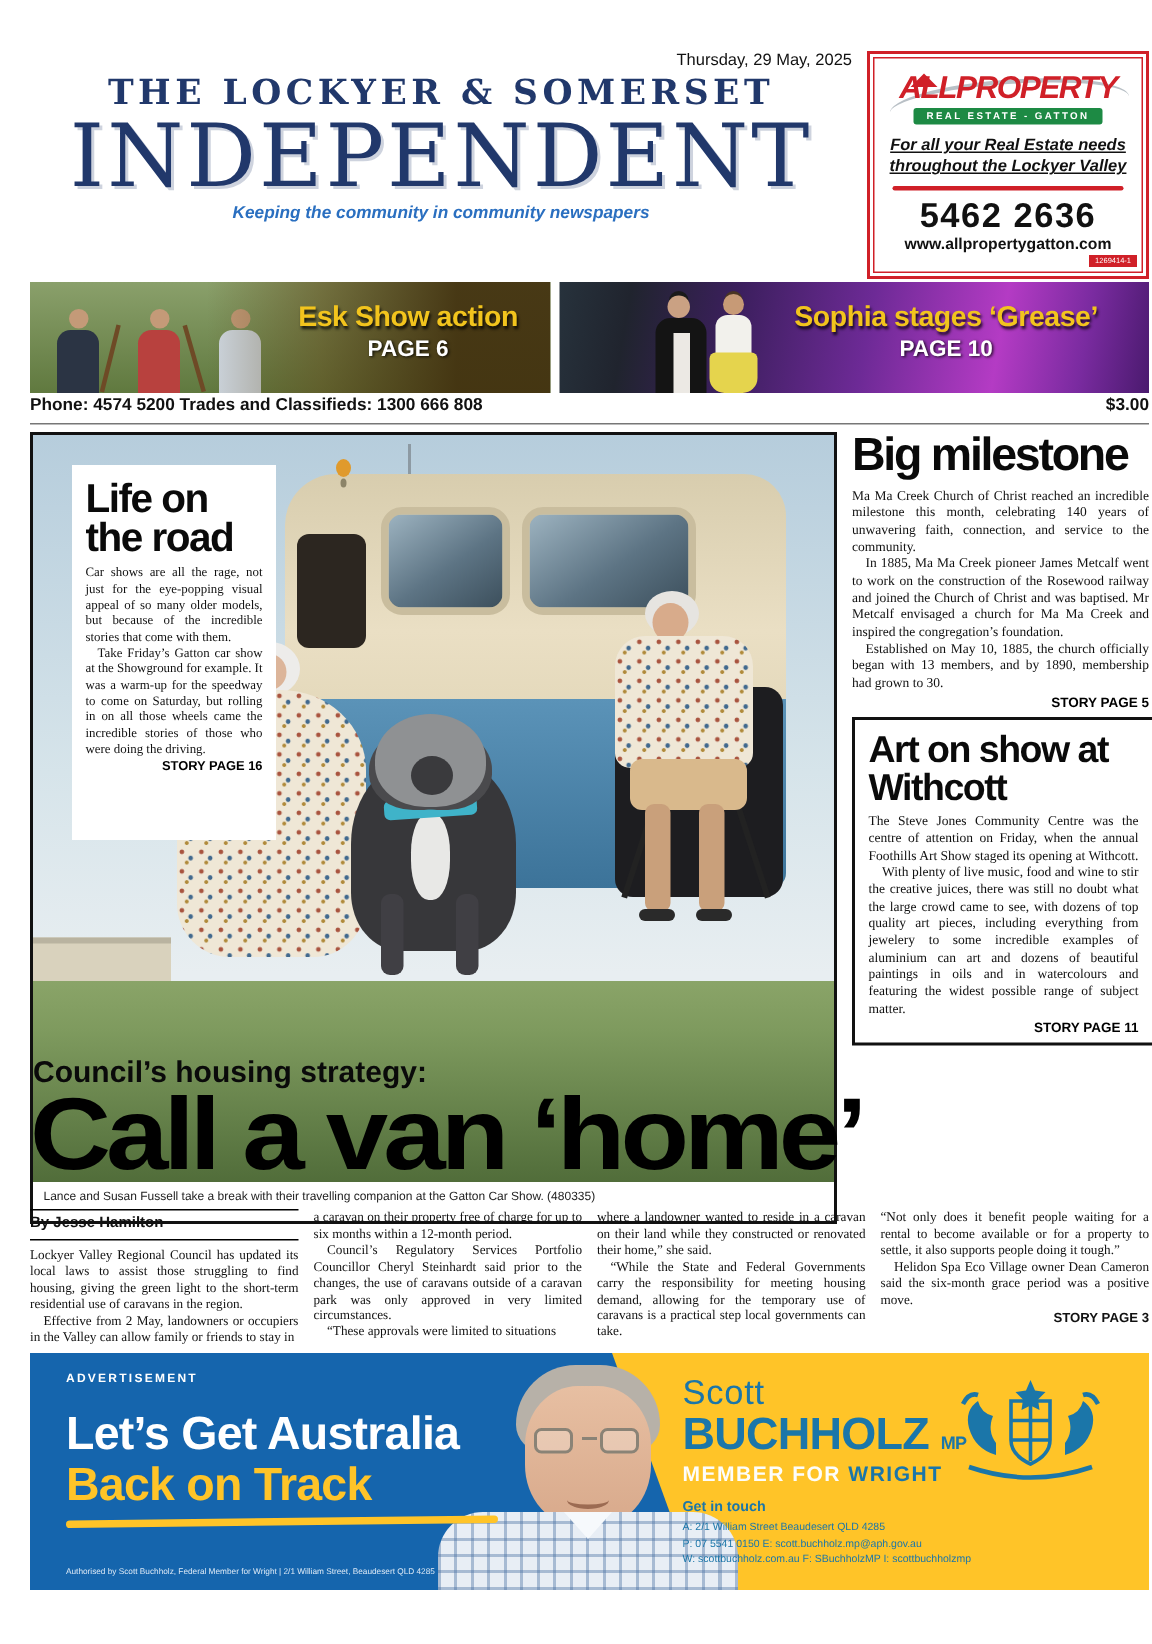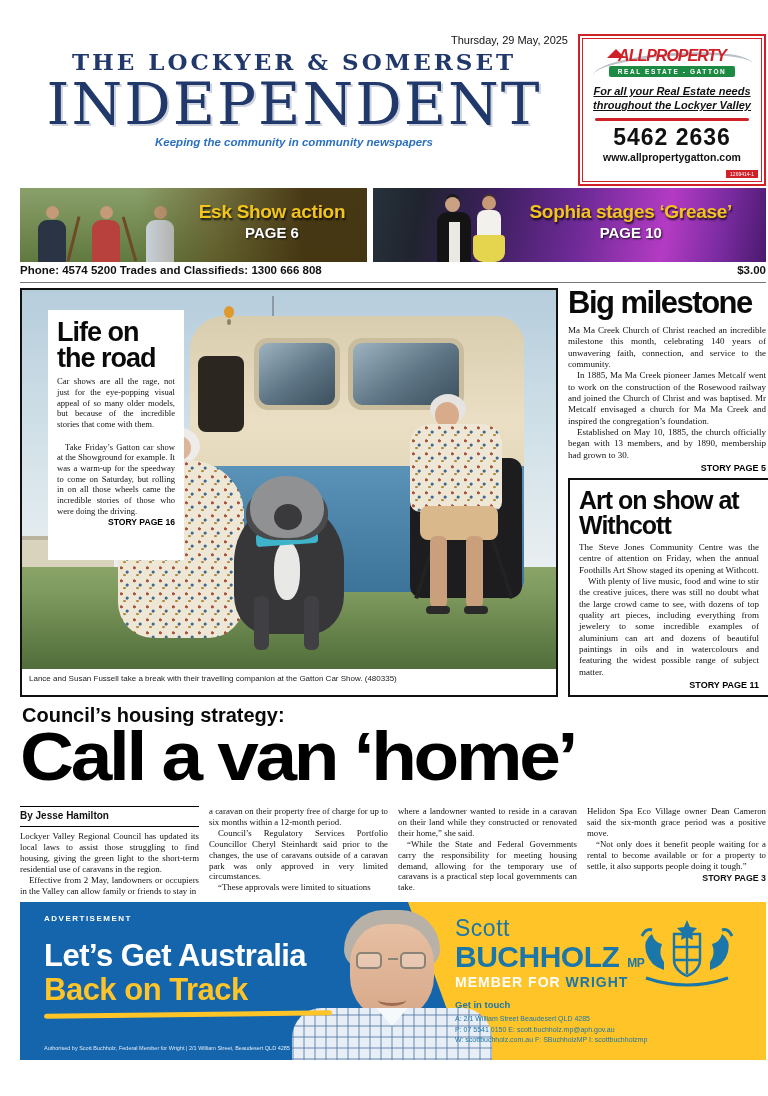--- a/index.html
+++ b/index.html
@@ -9,21 +9,21 @@
   .date { position:absolute; left:20px; top:34px; width:548px; text-align:right; font-size:11px; color:#111; }
   .masthead { position:absolute; left:20px; top:48px; width:548px; text-align:center; color:#21386b; }
   .mast-top { font-family:"DejaVu Serif", serif; font-weight:bold; font-size:23px; letter-spacing:3px; }
   .mast-main { font-family:"DejaVu Serif", serif; font-weight:normal; font-size:58px; letter-spacing:2px; line-height:1.0; text-shadow:2px 2px 0 rgba(33,56,107,.22); }
   .mast-tag { color:#2a6fc0; font-style:italic; font-weight:bold; font-size:11.5px; margin-top:3px; }
 
   
   .prop-ad { position:absolute; left:578px; top:34px; width:188px; height:152px; border:2px solid #d02028; padding:2px; background:#fff; }
   .prop-inner { border:1px solid #d02028; width:100%; height:100%; text-align:center; position:relative; overflow:hidden; }
   .prop-swoosh { position:absolute; left:10px; top:14px; width:160px; height:34px; border-top:3px solid #b9c0c6; border-radius:50%; transform:rotate(-4deg); }
-  .prop-logo { margin-top:8px; font-weight:bold; font-style:italic; font-size:16px; letter-spacing:-1px; color:#d02028; position:relative; z-index:2; }
+  .prop-logo { margin-top:8px; font-weight:bold; font-style:italic; font-size:21px; letter-spacing:-1px; color:#d02028; position:relative; z-index:2; }
   .prop-roof { position:absolute; left:24px; top:2px; width:0; height:0; border-left:9px solid transparent; border-right:9px solid transparent; border-bottom:9px solid #d02028; }
   .prop-band { background:#1d8a44; color:#fff; font-size:6.5px; font-weight:bold; letter-spacing:1.6px; width:126px; margin:1px auto 0; padding:2px 0; border-radius:2px; position:relative; z-index:2;}
   .prop-tagline { font-size:11px; font-weight:bold; font-style:italic; line-height:1.3; margin-top:7px; padding:0 8px; color:#111;text-decoration:underline; }
   .prop-rule { height:3px; background:#d02028; margin:5px 12px 3px; border-radius:2px; }
   .prop-phone { font-size:23px; font-weight:bold; letter-spacing:1px; color:#111; }
   .prop-web { font-size:10.5px; font-weight:bold; color:#111; }
   .prop-code { position:absolute; right:3px; bottom:3px; background:#d02028; color:#fff; font-size:5px; padding:1px 4px; }
 
   
   .promos { position:absolute; left:20px; top:188px; width:746px; height:74px; display:flex; gap:6px; }
@@ -43,21 +43,21 @@
   .gj-head { position:absolute; left:72px; bottom:50px; width:15px; height:15px; border-radius:50%; background:#caa183; box-shadow:0 -4px 0 -1px #1a1a1a; }
   .gg-top { position:absolute; left:104px; bottom:26px; width:24px; height:26px; background:#f2f1ec; border-radius:8px 8px 0 0; }
   .gg-skirt { position:absolute; left:100px; bottom:0; width:32px; height:27px; background:#e5d44d; border-radius:4px 4px 10px 10px; }
   .gg-head { position:absolute; left:109px; bottom:52px; width:14px; height:14px; border-radius:50%; background:#c79a76; box-shadow:0 -3px 0 -1px #4a3523; }
 
   
   .phone-row { position:absolute; left:20px; top:264px; width:746px; display:flex; justify-content:space-between; font-size:11.5px; font-weight:bold; color:#111; }
   .head-rule { position:absolute; left:20px; top:282px; width:746px; border-top:1px solid #777; }
 
   
-  .photo-box { position:absolute; left:20px; top:288px; width:538px; height:409px; border:2px solid #111; background:#fff; }
+  .photo-box { position:absolute; left:20px; top:288px; width:538px; height:528px; border:2px solid #111; background:#fff; }
   .photo { position:absolute; left:0; top:0; right:0; bottom:26px; overflow:hidden; background:linear-gradient(#b6cddc,#d6e4ea 45%,#e8eef1 72%); }
   .grass { position:absolute; left:0; right:0; bottom:0; height:27%; background:linear-gradient(#8aa468,#7e9a5e 25%,#516d3a); }
   .shed { position:absolute; left:0; bottom:26%; width:92px; height:34px; background:#d9d2bd; border-top:4px solid #b9b3a0; }
   .pole { position:absolute; left:250px; top:6px; width:2px; height:78px; background:#8d9aa3; }
   .truck { position:absolute; left:168px; top:26px; width:334px; height:276px; }
   .truck-body { position:absolute; inset:0; background:linear-gradient(#d8cdae,#eadfc4 38%,#d6caa6); border-radius:34px 28px 10px 10px; }
   .truck-blue { position:absolute; left:0; right:0; top:150px; bottom:0; background:linear-gradient(#5b93b8,#3c7399); border-radius:0 0 10px 10px; }
   .ws { position:absolute; top:22px; height:72px; background:linear-gradient(145deg,#9db3c0,#5d7484 55%,#3c4f5c); border:5px solid #c9bd9e; border-radius:14px; }
   .ws-l { left:64px; width:86px; }
   .ws-r { left:158px; width:116px; }
@@ -83,21 +83,21 @@
   .dog-chest { position:absolute; left:252px; top:252px; width:26px; height:58px; background:#e8e8e6; border-radius:45%; }
   .bandana { position:absolute; left:234px; top:242px; width:62px; height:13px; background:#3fb3c9; border-radius:4px; transform:rotate(-4deg); }
   .dog-leg { position:absolute; width:15px; height:54px; background:#403f44; top:306px; border-radius:6px; }
   .caption { position:absolute; left:0; right:0; bottom:0; height:26px; padding:5px 7px; font-size:8px; color:#222; background:#fff; }
 
   
   .life-box { position:absolute; left:26px; top:20px; width:136px; height:250px; background:#fff; padding:10px 9px; z-index:5; }
   .life-h { font-size:27px; font-weight:bold; letter-spacing:-1px; line-height:.95; color:#0a0a0a; }
   .serif-body { font-family:"Liberation Serif", serif; text-align:justify; color:#111; }
   .life-box p { font-size:8.6px; line-height:1.24; margin-top:5px; }
-  .life-box p + p { margin-top:12px; text-indent:8px; }
+  .life-box p + p { margin-top:0; text-indent:8px; }
   .story-ref { font-weight:bold; text-align:right; font-family:"Liberation Sans", sans-serif; }
   .life-ref { font-size:8.6px; margin-top:1px; }
 
   
   .milestone { position:absolute; left:568px; top:285px; width:198px; }
   .milestone-h { font-size:31px; font-weight:bold; letter-spacing:-1.5px; color:#0a0a0a; }
   .rail p { font-size:9px; line-height:1.26; margin-top:4px; }
   .rail p + p { margin-top:0; text-indent:9px; }
   .rail-ref { font-size:9px; margin-top:2px; }
   .art-box { position:absolute; left:568px; top:478px; width:202px; height:219px; border:2px solid #111; padding:8px 9px; background:#fff; }
@@ -280,22 +280,22 @@
   <div class="col">
     <p>a caravan on their property free of charge for up to six months within a 12-month period.</p>
     <p>Council’s Regulatory Services Portfolio Councillor Cheryl Steinhardt said prior to the changes, the use of caravans outside of a caravan park was only approved in very limited circumstances.</p>
     <p>“These approvals were limited to situations</p>
   </div>
   <div class="col">
     <p>where a landowner wanted to reside in a caravan on their land while they constructed or renovated their home,” she said.</p>
     <p>“While the State and Federal Governments carry the responsibility for meeting housing demand, allowing for the temporary use of caravans is a practical step local governments can take.</p>
   </div>
   <div class="col">
+    <p>“Not only does it benefit people waiting for a rental to become available or for a property to settle, it also supports people doing it tough.”</p>
     <p>Helidon Spa Eco Village owner Dean Cameron said the six-month grace period was a positive move.</p>
-    <p>“Not only does it benefit people waiting for a rental to become available or for a property to settle, it also supports people doing it tough.”</p>
     <div class="story-ref col-ref">STORY PAGE 3</div>
   </div>
 </div>
 
 <div class="mp-ad">
   <div class="mp-yellow"></div>
   <div class="mp-man">
     <div class="mp-hair"></div>
     <div class="mp-face"></div>
     <div class="mp-glass" style="left:64px;"></div>

